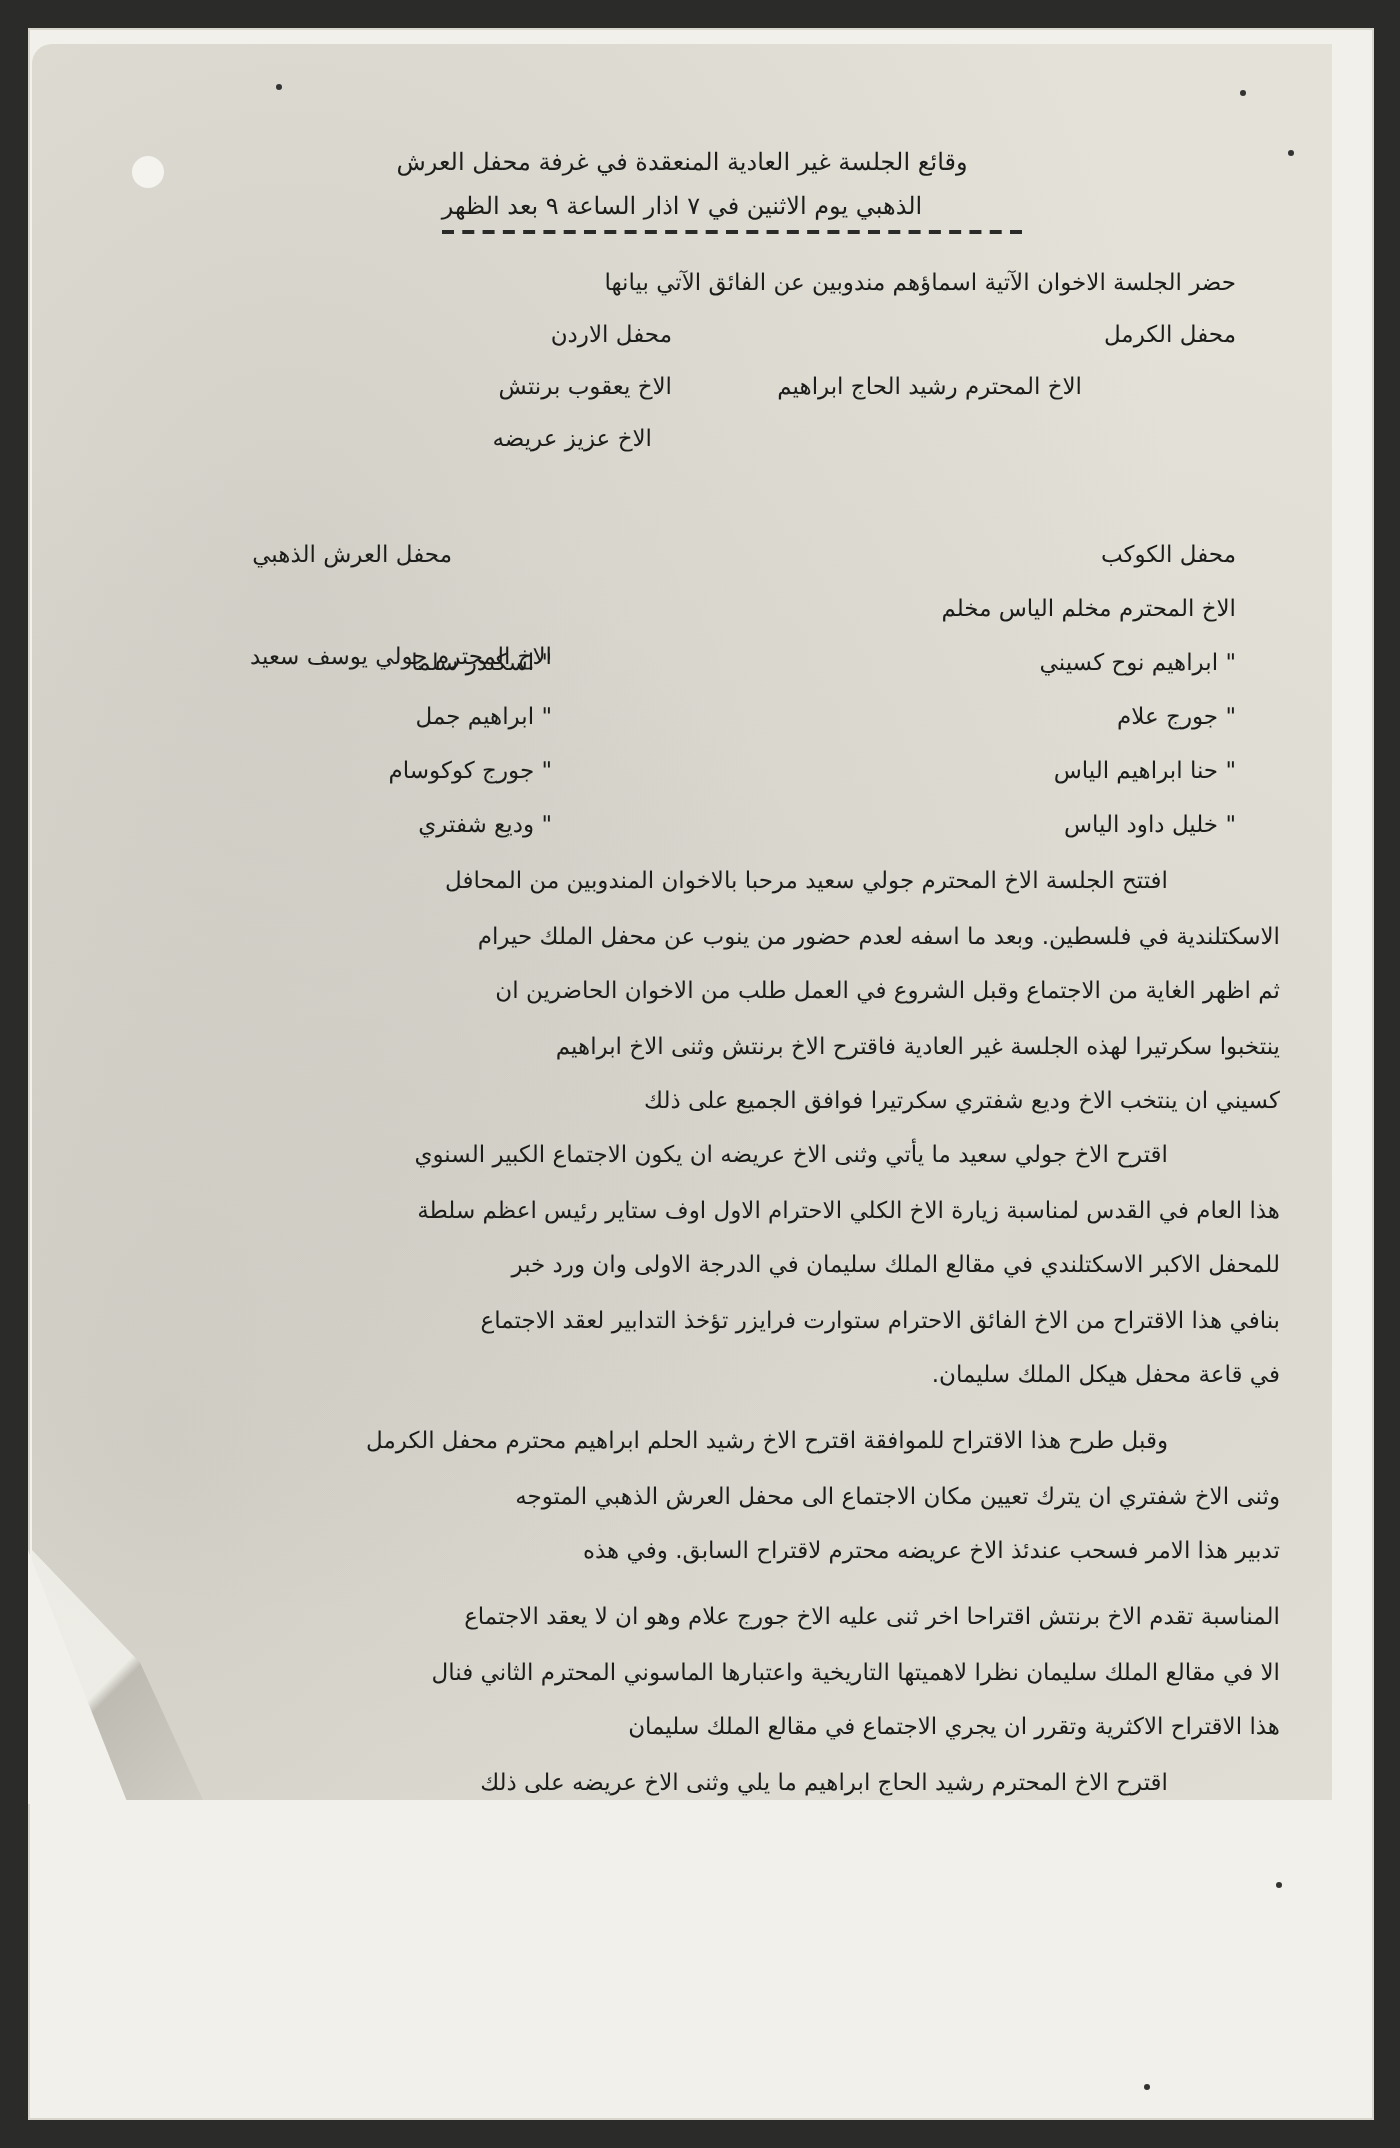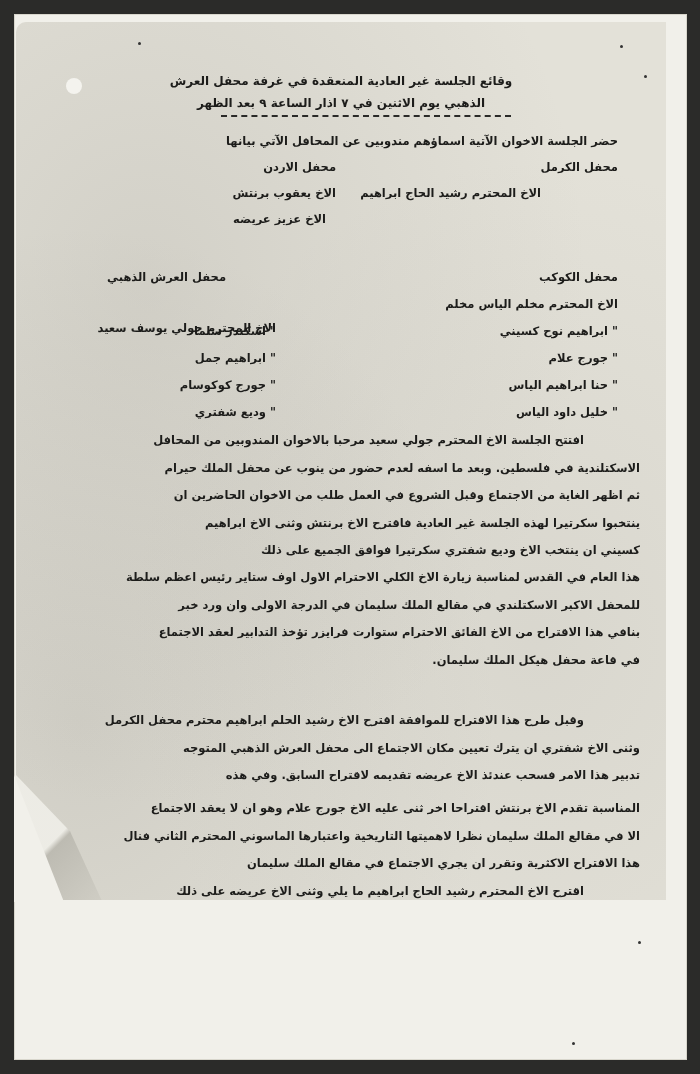--- a/index.html
+++ b/index.html
@@ -59,21 +59,21 @@
     .speck { position: absolute; width: 3px; height: 3px; border-radius: 50%; background: #333; }
 
     .doc {
       position: absolute;
       left: 16px; top: 22px;
       width: 650px; height: 698px;
       direction: rtl;
       font-family: "DejaVu Sans", sans-serif;
       color: #1c1c1a;
       font-size: 11.5px;
-      font-weight: bold;
+      font-weight: normal;
     }
     .title {
       position: absolute;
       top: 48px; left: 80px; right: 80px;
       text-align: center;
       line-height: 22px;
       font-size: 12px;
     }
     .title-line { display: block; }
     .dash-rule {
@@ -114,21 +114,21 @@
 <span class="speck" style="left:572px;top:1042px"></span>
 
 <div class="doc">
 
   <div class="title">
     <span class="title-line">وقائع الجلسة غير العادية المنعقدة في غرفة محفل العرش</span>
     <span class="title-line">الذهبي يوم الاثنين في ٧ اذار الساعة ٩ بعد الظهر</span>
   </div>
   <div class="dash-rule"></div>
 
-  <div class="line" style="top:112px; right:48px;">حضر الجلسة الاخوان الآتية اسماؤهم مندوبين عن المحافل الآتي بيانها</div>
+  <div class="line" style="top:112px; right:48px;">حضر الجلسة الاخوان الآتية اسماؤهم مندوبين عن الفائق الآتي بيانها</div>
 
   <div class="line" style="top:138px; right:48px;">محفل الكرمل</div>
   <div class="line" style="top:138px; right:330px;">محفل الاردن</div>
   <div class="line" style="top:164px; right:125px;">الاخ المحترم رشيد الحاج ابراهيم</div>
   <div class="line" style="top:164px; right:330px;">الاخ يعقوب برنتش</div>
   <div class="line" style="top:190px; right:340px;">الاخ عزيز عريضه</div>
 
   <div class="line" style="top:248px; right:48px;">محفل الكوكب</div>
   <div class="line" style="top:248px; right:440px;">محفل العرش الذهبي</div>
 
@@ -146,30 +146,31 @@
 
   <div class="para" style="top:405px;">
     <span class="pl indent">افتتح الجلسة الاخ المحترم جولي سعيد مرحبا بالاخوان المندوبين من المحافل</span>
     <span class="pl">الاسكتلندية في فلسطين. وبعد ما اسفه لعدم حضور من ينوب عن محفل الملك حيرام</span>
     <span class="pl">ثم اظهر الغاية من الاجتماع وقبل الشروع في العمل طلب من الاخوان الحاضرين ان</span>
     <span class="pl">ينتخبوا سكرتيرا لهذه الجلسة غير العادية فاقترح الاخ برنتش وثنى الاخ ابراهيم</span>
     <span class="pl">كسيني ان ينتخب الاخ وديع شفتري سكرتيرا فوافق الجميع على ذلك</span>
   </div>
 
   <div class="para" style="top:542px;">
+    <span class="pl indent">اقترح الاخ جولي سعيد ما يأتي وثنى الاخ عريضه ان يكون الاجتماع الكبير السنوي</span>
     <span class="pl">هذا العام في القدس لمناسبة زيارة الاخ الكلي الاحترام الاول اوف ستاير رئيس اعظم سلطة</span>
     <span class="pl">للمحفل الاكبر الاسكتلندي في مقالع الملك سليمان في الدرجة الاولى وان ورد خبر</span>
     <span class="pl">بنافي هذا الاقتراح من الاخ الفائق الاحترام ستوارت فرايزر تؤخذ التدابير لعقد الاجتماع</span>
     <span class="pl">في قاعة محفل هيكل الملك سليمان.</span>
   </div>
 
   <div class="para" style="top:685px;">
     <span class="pl indent">وقبل طرح هذا الاقتراح للموافقة اقترح الاخ رشيد الحلم ابراهيم محترم محفل الكرمل</span>
     <span class="pl">وثنى الاخ شفتري ان يترك تعيين مكان الاجتماع الى محفل العرش الذهبي المتوجه</span>
-    <span class="pl">تدبير هذا الامر فسحب عندئذ الاخ عريضه تقديمه لاقتراح السابق. وفي هذه</span>
+    <span class="pl">تدبير هذا الامر فسحب عندئذ الاخ عريضه محترم لاقتراح السابق. وفي هذه</span>
   </div>
 
   <div class="para" style="top:773px;">
     <span class="pl">المناسبة تقدم الاخ برنتش اقتراحا اخر ثنى عليه الاخ جورج علام وهو ان لا يعقد الاجتماع</span>
     <span class="pl">الا في مقالع الملك سليمان نظرا لاهميتها التاريخية واعتبارها الماسوني المحترم الثاني فنال</span>
     <span class="pl">هذا الاقتراح الاكثرية وتقرر ان يجري الاجتماع في مقالع الملك سليمان</span>
     <span class="pl indent">اقترح الاخ المحترم رشيد الحاج ابراهيم ما يلي وثنى الاخ عريضه على ذلك</span>
   </div>
 </div>
 

